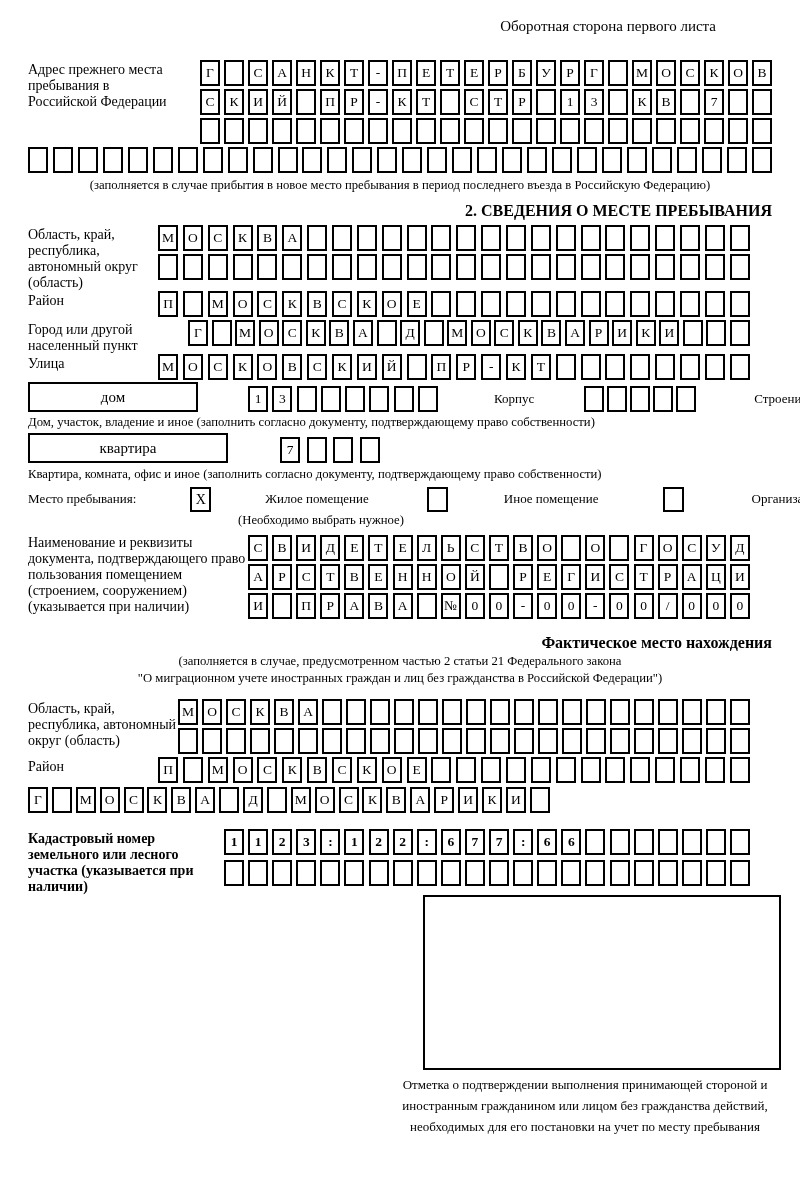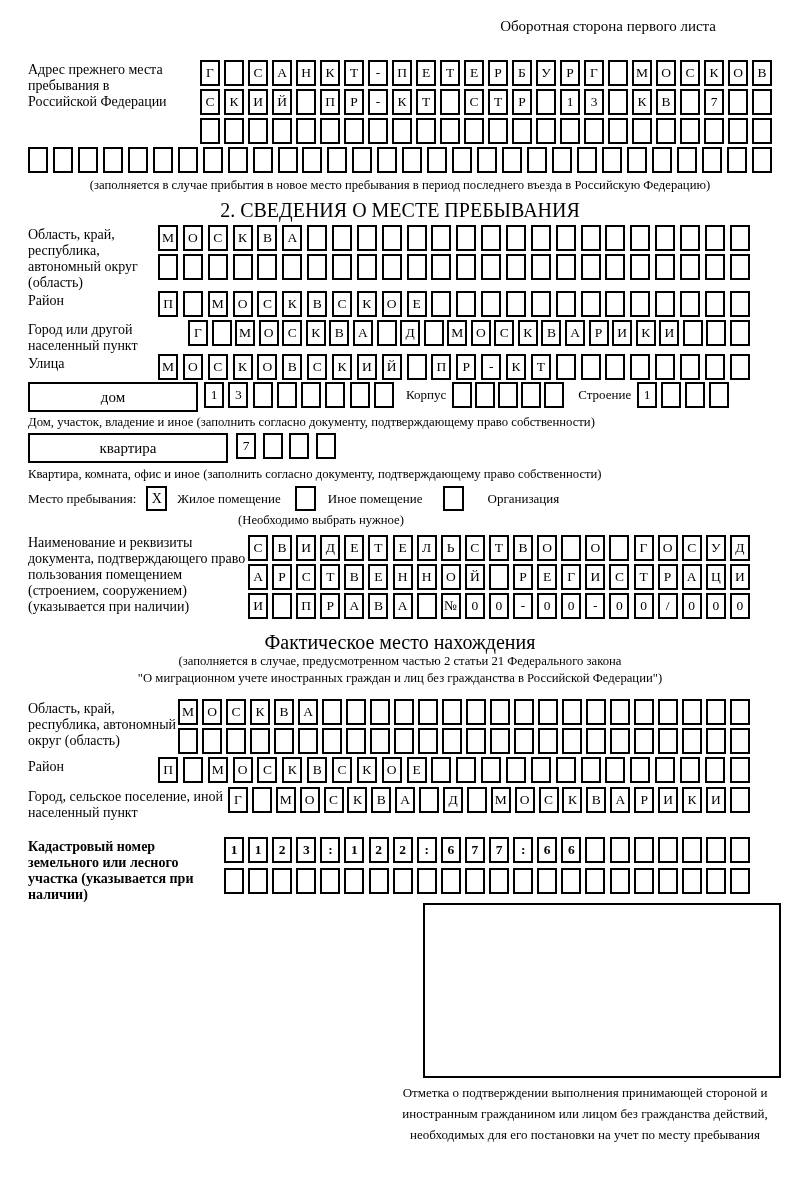--- a/index.html
+++ b/index.html
@@ -15,28 +15,28 @@
   .cellcol .cells{margin-bottom:3px;}
   .cells{display:flex;justify-content:space-between;flex:0 0 auto;}
   .cell{flex:0 0 auto;width:20px;height:26px;border:2px solid #000;box-sizing:border-box;
         display:flex;align-items:center;justify-content:center;
         font-size:13.5px;font-family:"Liberation Serif",serif;}
   .w572{width:572px;} .w744{width:744px;} .w592{width:592px;} .w562{width:562px;}
   .w502{width:502px;} .w522{width:522px;} .w526{width:526px;}
   .w190{width:190px;} .w112{width:112px;} .w100{width:100px;} .w92{width:92px;}
   .caption{font-size:12.7px;line-height:17px;}
   .center{text-align:center;}
-  .sec-title{font-size:20px;font-weight:normal;text-align:center;line-height:21px;}
+  .sec-title{font-size:16px;font-weight:bold;text-align:right;line-height:21px;}
   .wide-box{border:2px solid #000;box-sizing:border-box;height:30px;display:flex;
             align-items:center;justify-content:center;font-size:15px;flex:0 0 auto;}
   .bw170{width:170px;} .bw200{width:200px;}
   .inline-label{font-size:13px;line-height:26px;flex:0 0 auto;}
   .checkbox{flex:0 0 auto;width:21px;height:25px;border:2px solid #000;box-sizing:border-box;
             display:flex;align-items:center;justify-content:center;font-size:14px;}
-  .vcenter{align-items:flex-start;}
+  .vcenter{align-items:flex-end;gap:44px;}
   .ml6{margin-left:6px;} .ml8{margin-left:8px;} .ml10{margin-left:10px;}
   .ml12{margin-left:12px;} .ml14{margin-left:14px;} .ml20{margin-left:20px;} .ml24{margin-left:24px;}
   .mt2{margin-top:2px;} .mt3{margin-top:3px;} .mt4{margin-top:4px;} .mt6{margin-top:6px;}
   .mt10{margin-top:10px;} .mt12{margin-top:12px;} .mt16{margin-top:16px;font-weight:bold;} .mt24{margin-top:24px;justify-content:space-between;}
   .stay-note{margin-left:210px;}
   .stamp-area{margin-left:338px;width:438px;margin-top:0px;}
   .stamp-box{margin-left:57px;width:358px;height:175px;border:2px solid #000;box-sizing:border-box;}
   .stamp-caption{text-align:center;font-size:13px;line-height:21px;margin-top:4px;}
 </style>
 </head>
@@ -526,21 +526,20 @@
         <span class="cell"></span>
         <span class="cell"></span>
         <span class="cell"></span>
         <span class="cell"></span>
         <span class="cell"></span>
         <span class="cell"></span>
       </div>
   </div>
 
   <div class="frow mt4">
-    <div class="flabel lw192">Город, сельское поселение, иной населенный пункт</div>
     <div class="cells w522">
         <span class="cell">Г</span>
         <span class="cell"></span>
         <span class="cell">М</span>
         <span class="cell">О</span>
         <span class="cell">С</span>
         <span class="cell">К</span>
         <span class="cell">В</span>
         <span class="cell">А</span>
         <span class="cell"></span>

